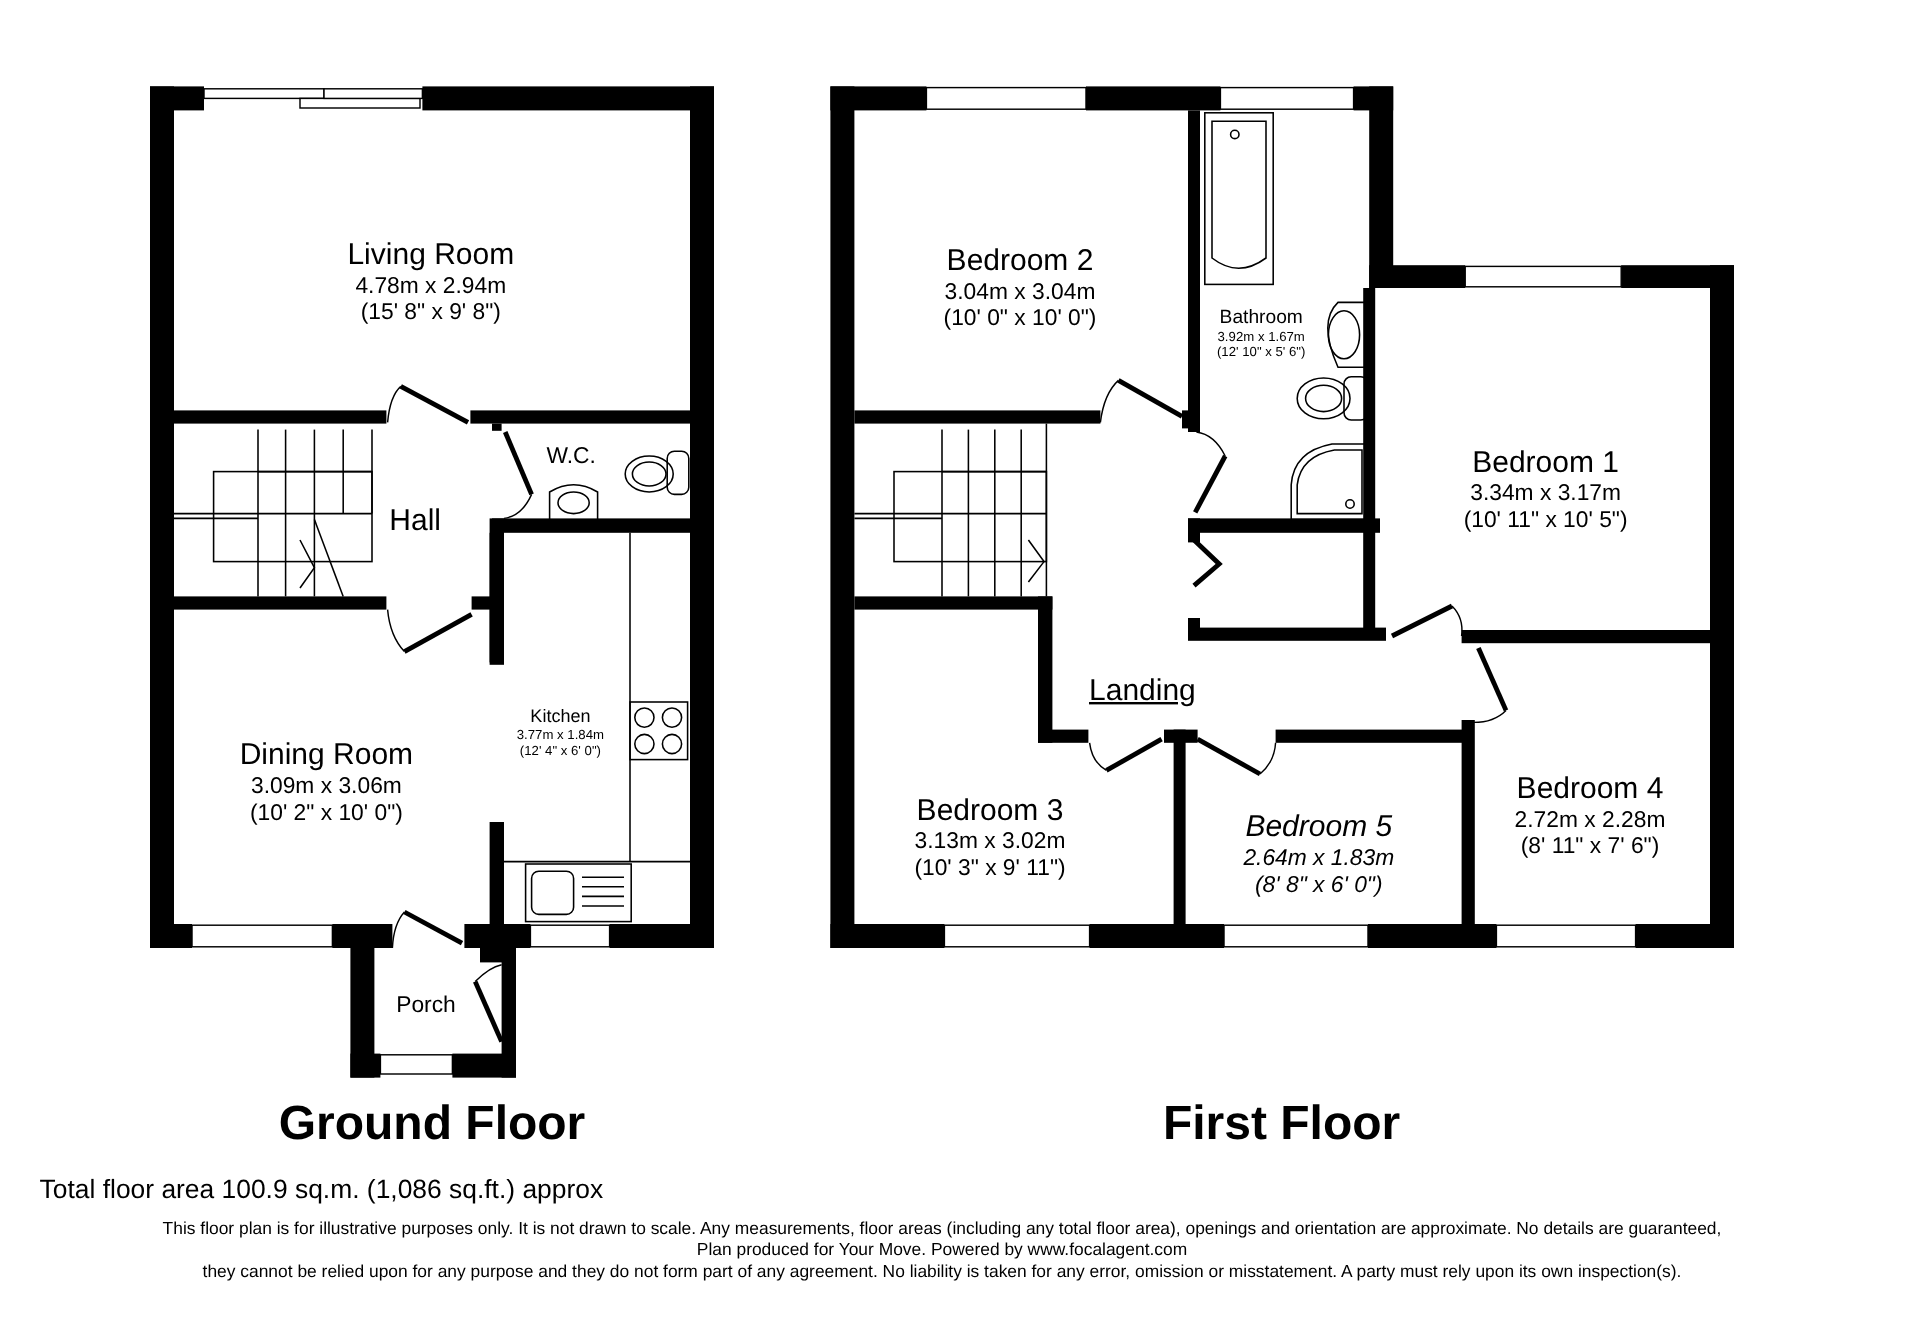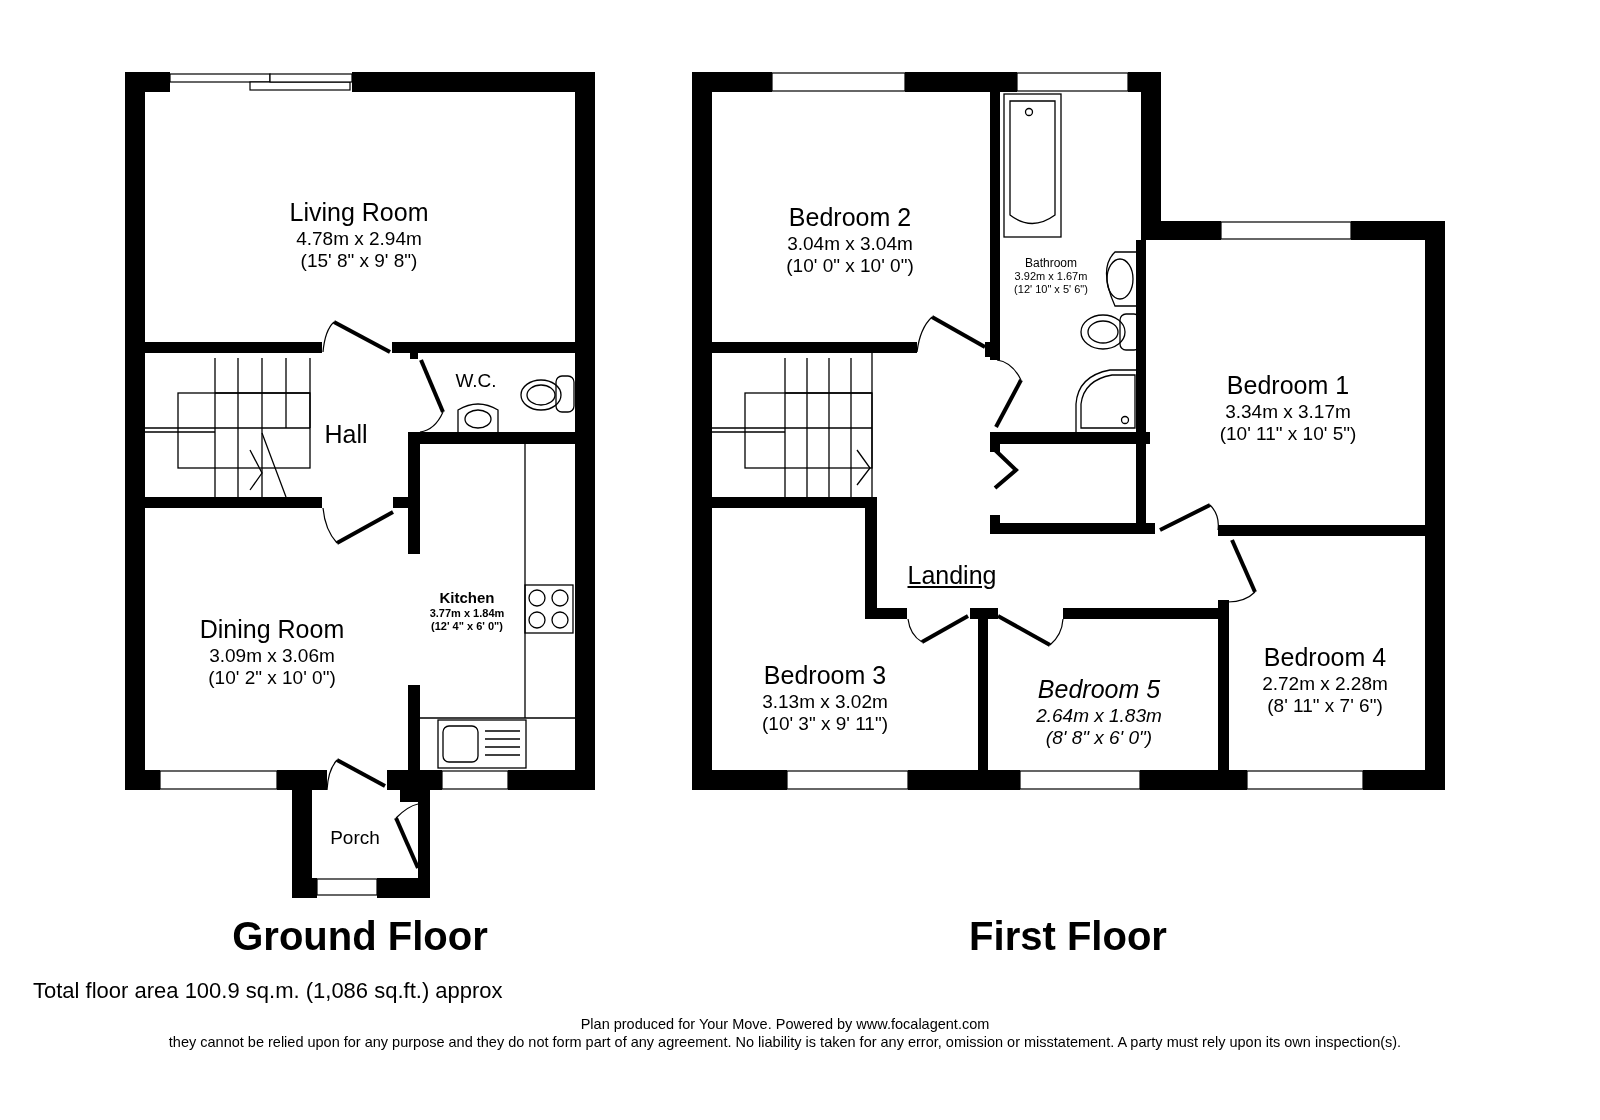--- a/index.html
+++ b/index.html
@@ -225,41 +225,41 @@
   <div class="room-name">Living Room</div>
   <div class="room-dim">4.78m x 2.94m</div>
   <div class="room-dim">(15' 8" x 9' 8")</div>
 </div>
 <div class="lbl" style="left:346px;top:420px;">
   <div class="room-name">Hall</div>
 </div>
 <div class="lbl" style="left:476px;top:370px;">
   <div class="room-dim">W.C.</div>
 </div>
-<div class="lbl" style="left:467px;top:589px;font-weight:bold;">
+<div class="lbl" style="left:467px;top:589px;">
   <div class="small-name">Kitchen</div>
   <div class="small-dim">3.77m x 1.84m</div>
   <div class="small-dim">(12' 4" x 6' 0")</div>
 </div>
 <div class="lbl" style="left:272px;top:615px;">
   <div class="room-name">Dining Room</div>
   <div class="room-dim">3.09m x 3.06m</div>
   <div class="room-dim">(10' 2" x 10' 0")</div>
 </div>
 <div class="lbl" style="left:355px;top:827px;">
   <div class="room-dim">Porch</div>
 </div>
 
 <div class="lbl" style="left:850px;top:203px;">
   <div class="room-name">Bedroom 2</div>
   <div class="room-dim">3.04m x 3.04m</div>
   <div class="room-dim">(10' 0" x 10' 0")</div>
 </div>
 <div class="lbl" style="left:1051px;top:256px;">
-  <div class="small-name" style="font-size:12px;">Bathroom</div>
+  <div class="small-name" style="font-size:16px;">Bathroom</div>
   <div class="small-dim">3.92m x 1.67m</div>
   <div class="small-dim">(12' 10" x 5' 6")</div>
 </div>
 <div class="lbl" style="left:1288px;top:371px;">
   <div class="room-name">Bedroom 1</div>
   <div class="room-dim">3.34m x 3.17m</div>
   <div class="room-dim">(10' 11" x 10' 5")</div>
 </div>
 <div class="lbl" style="left:952px;top:561px;text-decoration:underline;">
   <div class="room-name">Landing</div>
@@ -279,15 +279,16 @@
   <div class="room-dim">2.72m x 2.28m</div>
   <div class="room-dim">(8' 11" x 7' 6")</div>
 </div>
 
 <div class="floor-title" style="left:360px;top:914px;">Ground Floor</div>
 <div class="floor-title" style="left:1068px;top:914px;">First Floor</div>
 
 <div class="total">Total floor area 100.9 sq.m. (1,086 sq.ft.) approx</div>
 
 <div class="disclaimer">
+  <div>This floor plan is for illustrative purposes only. It is not drawn to scale. Any measurements, floor areas (including any total floor area), openings and orientation are approximate. No details are guaranteed,</div>
   <div>Plan produced for Your Move. Powered by www.focalagent.com</div>
   <div>they cannot be relied upon for any purpose and they do not form part of any agreement. No liability is taken for any error, omission or misstatement. A party must rely upon its own inspection(s).</div>
 </div>
 
 </body></html>

